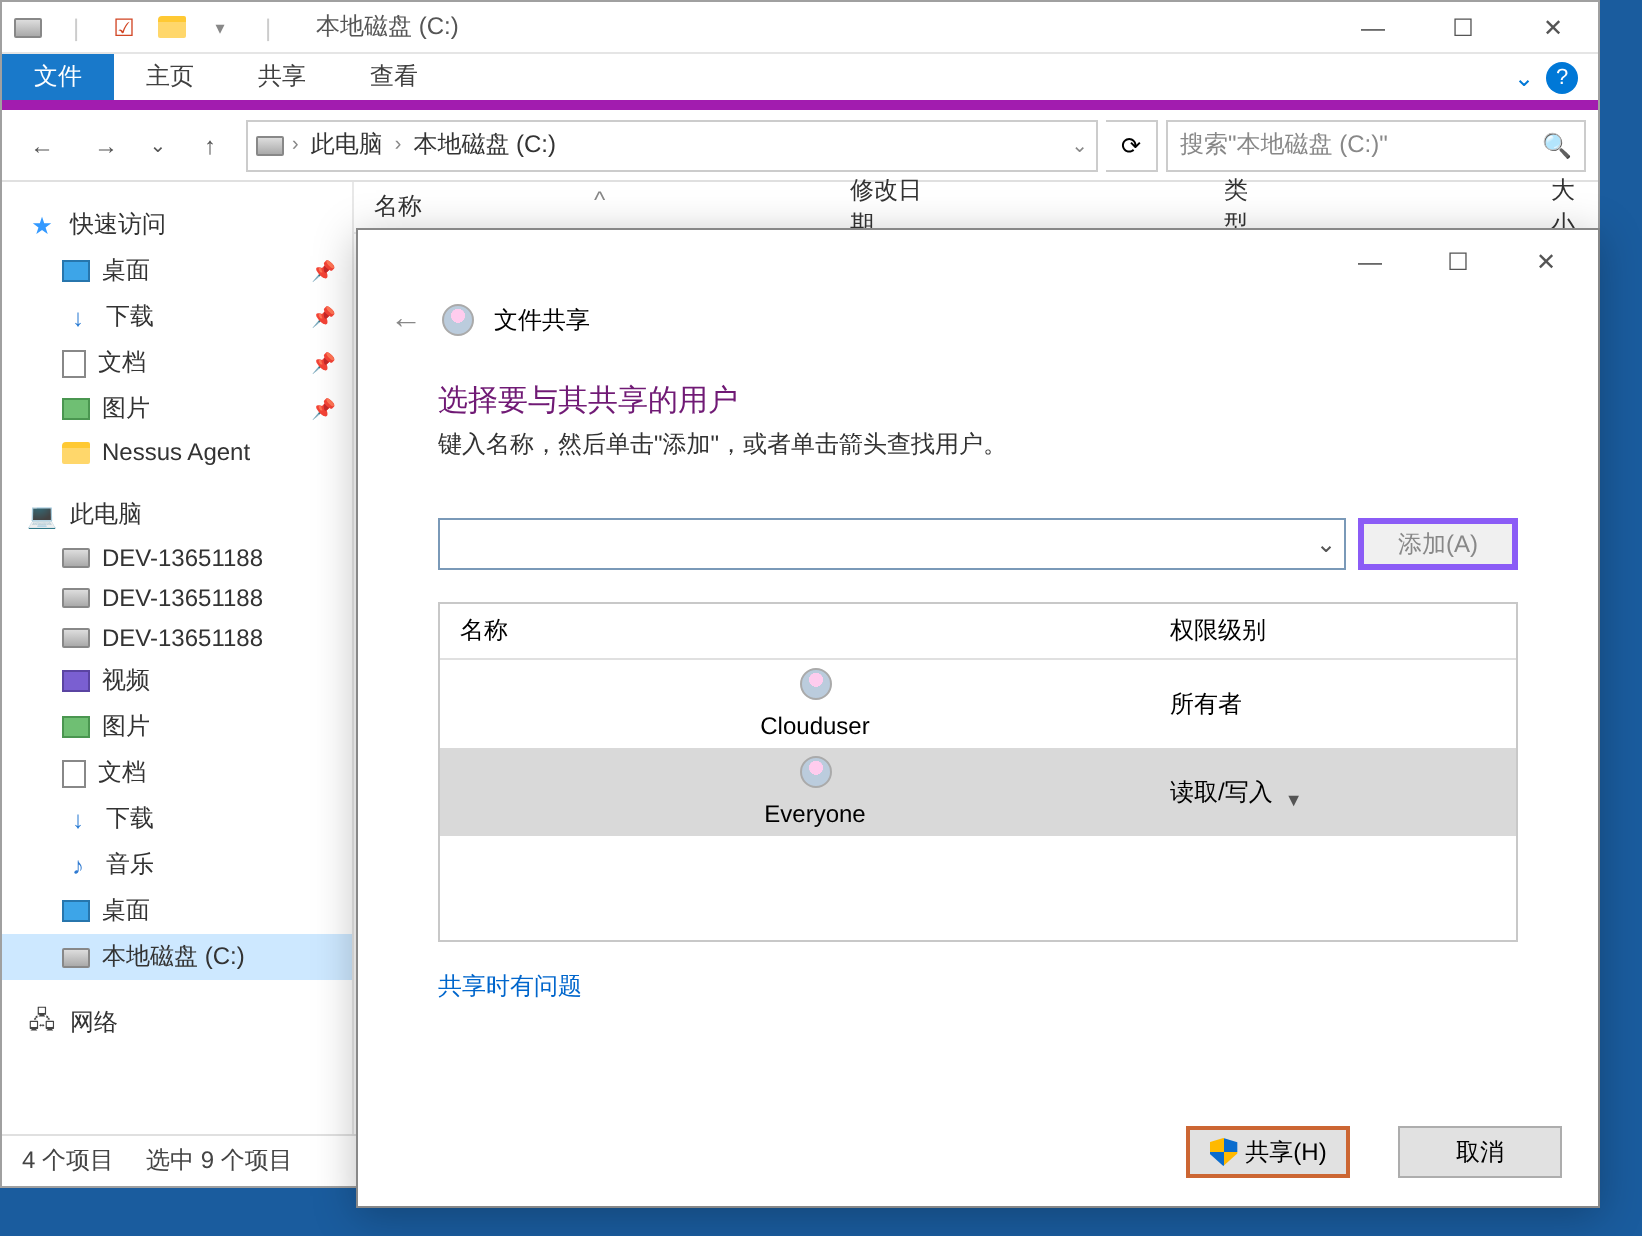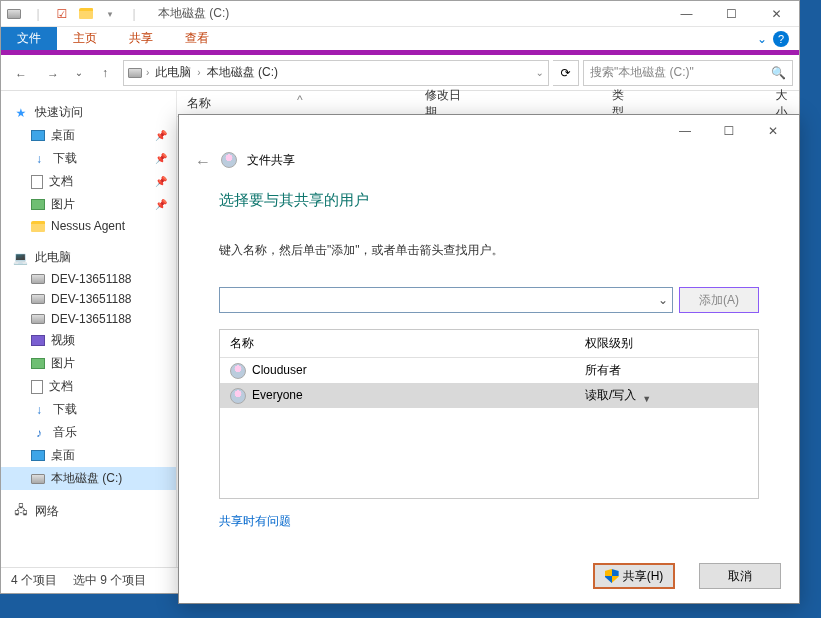--- a/index.html
+++ b/index.html
@@ -8,21 +8,21 @@
 
 .explorer { position: absolute; left: 0; top: 0; width: 800px; height: 594px; background: #fff; border: 1px solid #a0a0a0; }
 .titlebar { height: 26px; background: #fff; display: flex; align-items: center; border-bottom: 1px solid #e5e5e5; }
 .titlebar-icons { display: flex; align-items: center; padding-left: 4px; gap: 6px; }
 .titlebar-icons .qat { width: 18px; height: 18px; display:flex; align-items:center; justify-content:center; }
 .titlebar-title { flex: 1; padding-left: 15px; color: #555; }
 .winbtns { display: flex; }
 .winbtn { width: 45px; height: 26px; display: flex; align-items: center; justify-content: center; color: #555; }
 
 .ribbon-tabs { height: 28px; display: flex; align-items: stretch; border-bottom: 5px solid #a21caf; }
-.rtab { padding: 0 16px; display: flex; align-items: center; color: #c2410c; }
+.rtab { padding: 0 16px; display: flex; align-items: center; color: #404040; }
 .rtab.file { background: #1979ca; color: #fff; }
 .ribbon-help { margin-left: auto; display:flex; align-items:center; padding-right:10px; gap:6px; color:#0078d7; }
 
 .addrbar { height: 36px; display: flex; align-items: center; padding: 4px 6px; gap: 4px; border-bottom: 1px solid #e0e0e0; }
 .navbtn { width: 28px; height: 28px; display:flex; align-items:center; justify-content:center; color:#555; }
 .addrbox { flex: 1; height: 26px; border: 1px solid #ccc; display:flex; align-items:center; padding: 0 4px; gap:4px; }
 .addrseg { color:#333; padding: 0 2px; }
 .addrchev { color:#888; font-size: 10px; }
 .addr-refresh { width: 26px; height: 26px; border: 1px solid #ccc; border-left: none; display:flex; align-items:center; justify-content:center; }
 .searchbox { width: 210px; height: 26px; border: 1px solid #ccc; display:flex; align-items:center; padding: 0 6px; color:#888; justify-content:space-between; }
@@ -40,32 +40,32 @@
 
 .statusbar { height: 26px; border-top: 1px solid #e0e0e0; display:flex; align-items:center; padding: 0 10px; gap: 16px; color:#444; }
 
 
 .dialog { position:absolute; left: 178px; top: 114px; width: 622px; height: 490px; background:#fff; border: 1px solid #888; box-shadow: 0 4px 20px rgba(0,0,0,0.25); }
 .dlg-title { height: 32px; display:flex; align-items:center; justify-content:flex-end; padding-right: 4px; }
 .dlg-title .winbtn { width: 44px; height: 30px; }
 .dlg-head { display:flex; align-items:center; padding: 4px 16px 12px 16px; gap: 10px; }
 .dlg-back { color:#888; font-size: 16px; }
 .dlg-content { padding: 10px 40px; }
-.dlg-h1 { color:#0f766e; font-size: 15px; margin-bottom: 32px; }
+.dlg-h1 { color:#701a75; font-size: 15px; margin-bottom: 4px; }
 .dlg-sub { color:#333; margin-bottom: 28px; }
 .combo-row { display:flex; gap:6px; margin-bottom: 16px; }
 .combo { flex:1; height:26px; border:1px solid #7a99b8; display:flex; align-items:center; padding: 0 4px; justify-content:space-between; }
 .combo input { border:none; outline:none; flex:1; font-size:12px; }
-.add-btn { width: 80px; height:26px; border:1px solid #8b5cf6; background:#f0f0f0; color:#888; display:flex; align-items:center; justify-content:center; }
+.add-btn { width: 80px; height:26px; border:3px solid #8b5cf6; background:#f0f0f0; color:#888; display:flex; align-items:center; justify-content:center; }
 .perm-table { border:1px solid #c8c8c8; height: 170px; }
 .perm-head { display:flex; border-bottom: 1px solid #e0e0e0; padding: 5px 10px; }
 .perm-head .c1 { width: 355px; }
 .perm-row { display:flex; padding: 4px 10px; align-items:center; }
 .perm-row.selected { background:#d9d9d9; }
-.perm-row .c1 { width: 355px; display:flex; align-items:flex-start; gap:6px; }
+.perm-row .c1 { width: 355px; display:flex; align-items:center; gap:6px;flex-direction:column; }
 .perm-row .c2 { display:flex; align-items:flex-end; gap:6px; }
 .share-issues { color:#0066cc; margin-top: 14px; display:inline-block; }
 .dlg-buttons { position:absolute; bottom: 14px; right: 18px; display:flex; gap:24px; }
 .dlg-btn { min-width: 82px; height: 26px; border:1px solid #adadad; background:#e1e1e1; display:flex; align-items:center; justify-content:center; gap:4px; }
 .dlg-btn.primary { border: 2px solid #c63; background:#e1e1e1; }
 
 
 .ico { width:16px; height:16px; display:inline-flex; align-items:center; justify-content:center; font-size:12px; }
 .ico.folder { background:#ffd76b; border-radius:1px; width:14px; height:11px; border-top: 3px solid #ffc933; border-top-left-radius:2px; }
 .ico.drive { width:14px; height:10px; background:linear-gradient(#ddd,#aaa); border:1px solid #888; border-radius:1px; }

